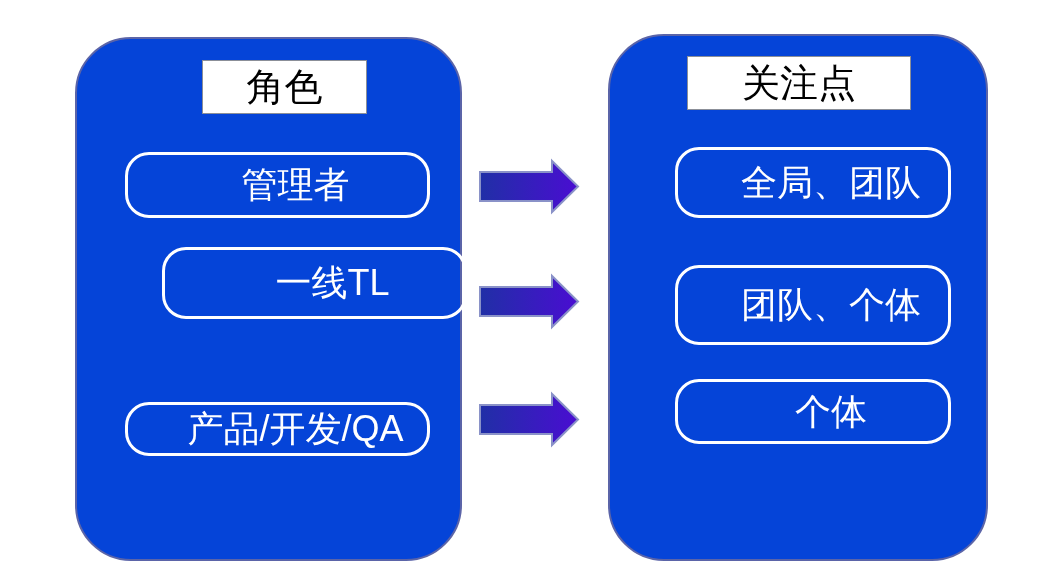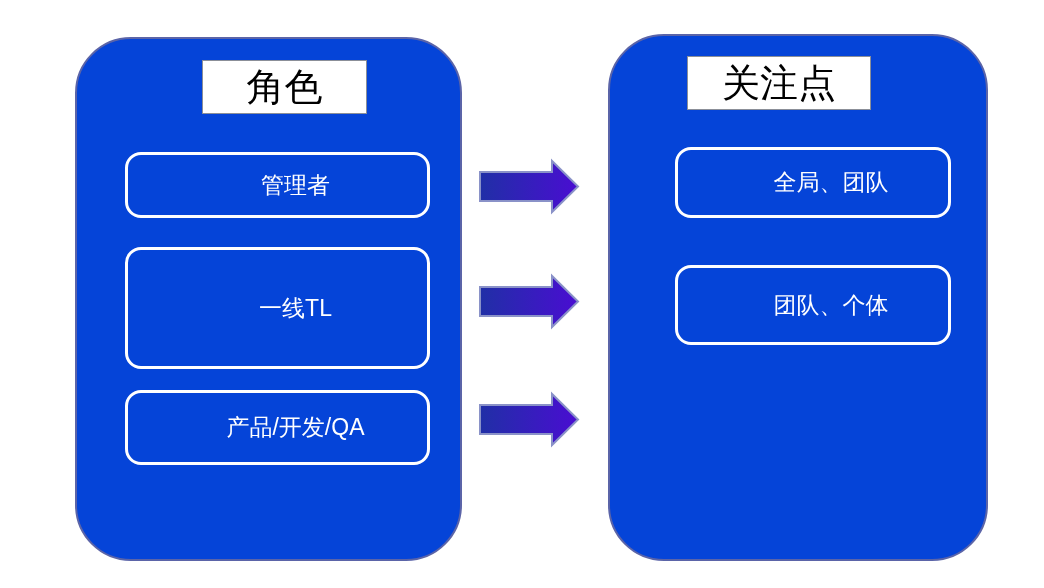--- a/index.html
+++ b/index.html
@@ -30,38 +30,38 @@
   .title-plate{
     position:absolute;
     background:var(--title-bg);
     border:1px solid #8b8f98;
     display:flex;align-items:center;justify-content:center;
     color:var(--title-text);
     font-size:38px;
     line-height:1;
   }
   .panel.left .title-plate{left:125px;top:21px;width:165px;height:54px;}
-  .panel.right .title-plate{left:77px;top:20px;width:184px;height:54px;}
+  .panel.right .title-plate{left:77px;top:20px;width:224px;height:54px;}
 
   .row-box{
     position:absolute;
     border:3px solid var(--box-border);
-    border-radius:16px;
+    border-radius:24px;
     display:flex;align-items:center;justify-content:center;
     color:var(--box-text);
-    font-size:23px;
+    font-size:36px;
     line-height:1;
     white-space:nowrap;
     padding-left:36px;
   }
   .panel.left  .row-box{left:48px;width:305px;}
   .panel.right .row-box{left:65px;width:276px;}
   .lr1{top:113px;height:66px;}
-  .lr2{top:208px;height:122px;}
-  .lr3{top:351px;height:75px;}
+  .lr2{top:208px;height:72px;margin-left:37px;}
+  .lr3{top:363px;height:54px;}
   .rr1{top:111px;height:71px;}
   .rr2{top:229px;height:80px;}
   .rr3{top:343px;height:65px;}
 
   svg.arrow{position:absolute;left:480px;width:98px;height:51px;overflow:visible;}
   .a1{top:161px;}
   .a2{top:276px;}
   .a3{top:394px;}
   svg.defs-only{position:absolute;width:0;height:0;}
 </style>
@@ -107,15 +107,18 @@
   <section class="panel right">
     <div class="title-plate">
       <span>关注点</span>
     </div>
     <div class="row-box rr1">
       <span>全局、团队</span>
     </div>
     <div class="row-box rr2">
       <span>团队、个体</span>
     </div>
+    <div class="row-box rr3">
+      <span>个体</span>
+    </div>
   </section>
 
 </div>
 
 </body></html>

